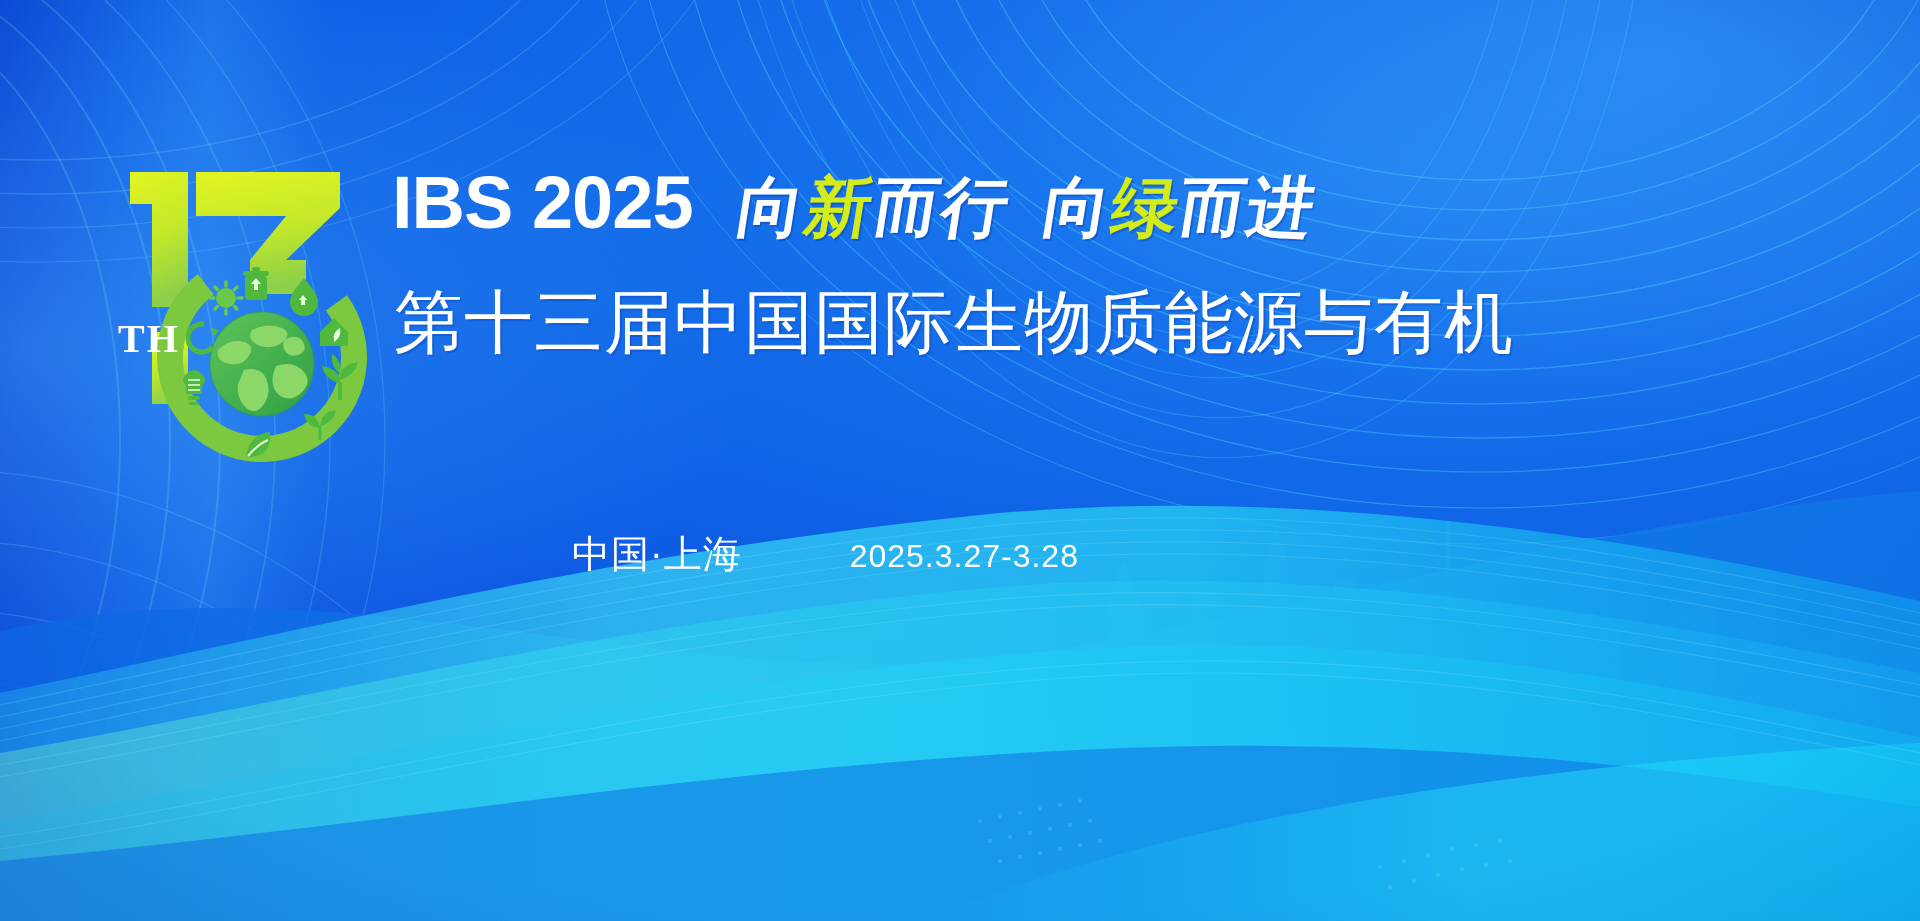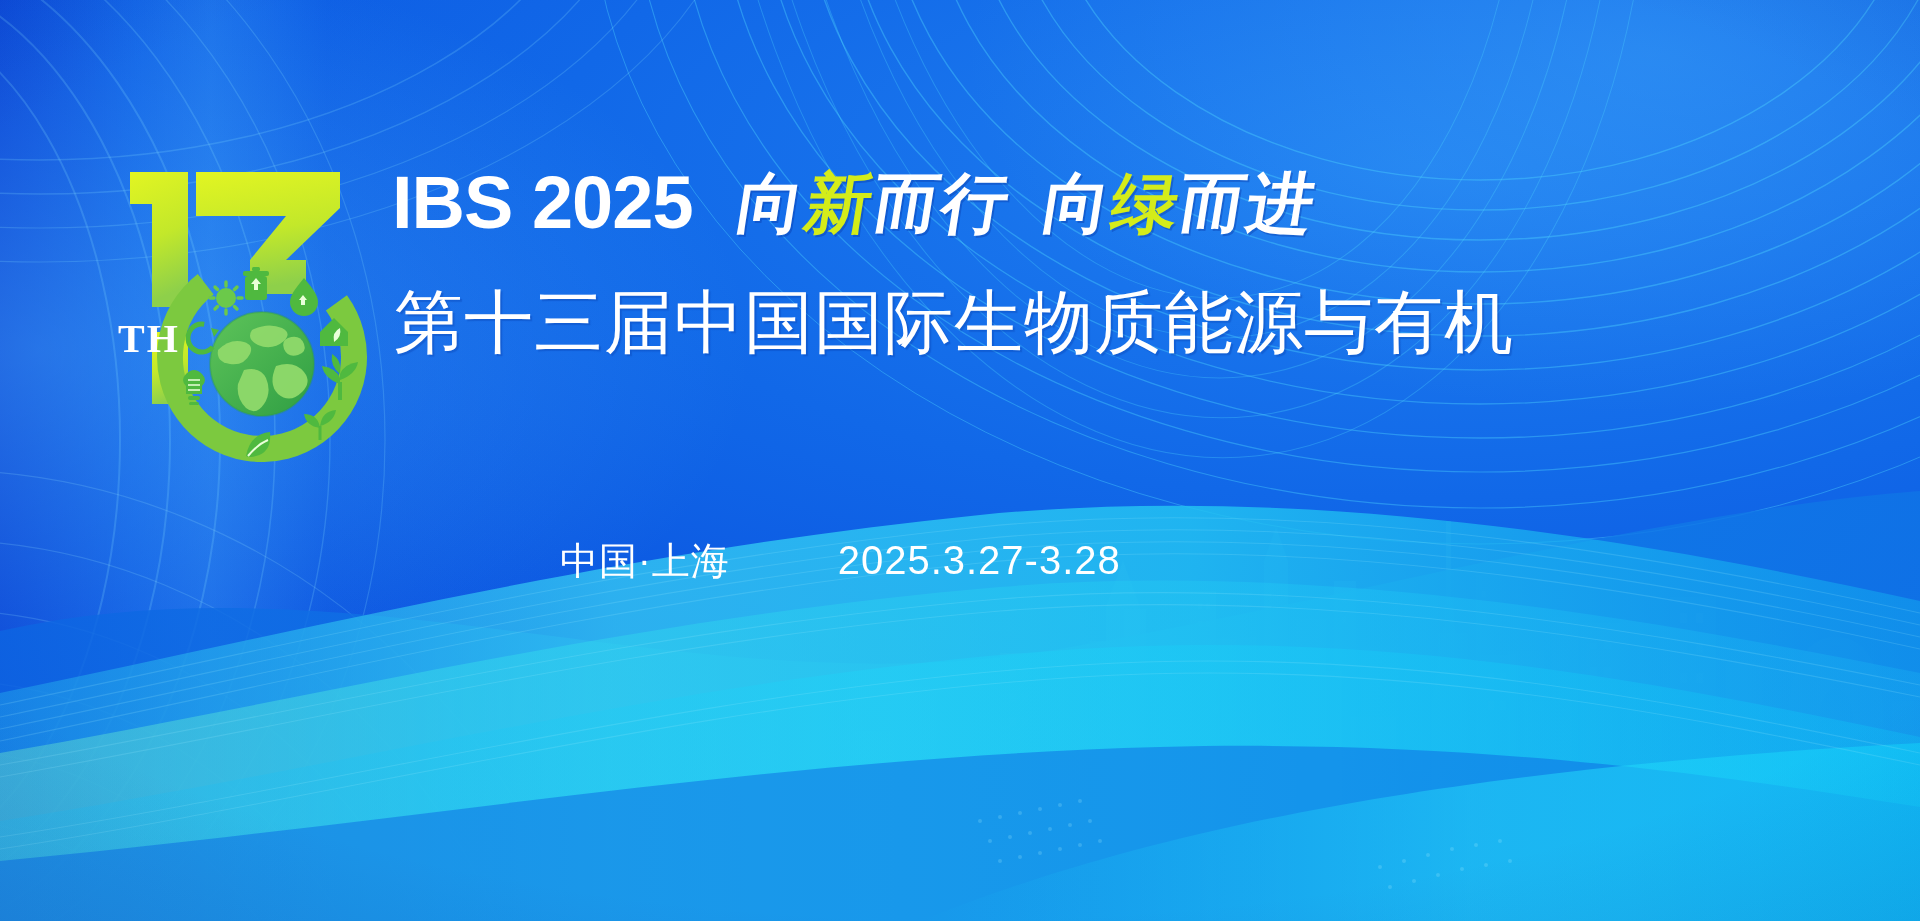--- a/index.html
+++ b/index.html
@@ -51,21 +51,21 @@
 
   
   .logo{
     position:absolute;left:90px;top:142px;width:290px;height:320px;
   }
   .logo svg{width:100%;height:100%;display:block;}
 
   
   .headline{
     position:absolute;left:392px;top:166px;
-    display:flex;align-items:center;white-space:nowrap;
+    display:flex;align-items:flex-end;white-space:nowrap;
   }
   .ibs{
     font-size:74px;font-weight:bold;color:#ffffff;letter-spacing:-1px;
     line-height:1;
   }
   .slogan{
     margin-left:40px;
     font-size:66px;font-weight:bold;color:#ffffff;
     line-height:1;
     letter-spacing:2px;
@@ -88,22 +88,22 @@
     white-space:nowrap;
     text-shadow:2px 2px 1px rgba(8,55,165,.30);
   }
 
   
   .meta{
     position:absolute;left:560px;top:500px;
     display:flex;align-items:baseline;color:#ffffff;
     font-size:38px;font-weight:300;letter-spacing:1px;
   }
-  .meta .place{margin-right:108px;}
-  .meta .date{font-size:40px;margin-top:38px;}
+  .meta .place{margin-right:108px;margin-left:12px;}
+  .meta .date{font-size:32px;margin-top:38px;}
 
   
   .t{display:inline-block;}
 </style>
 </head>
 <body>
 
 <div id="banner">
 
   <div class="layer sheen-left"></div>

